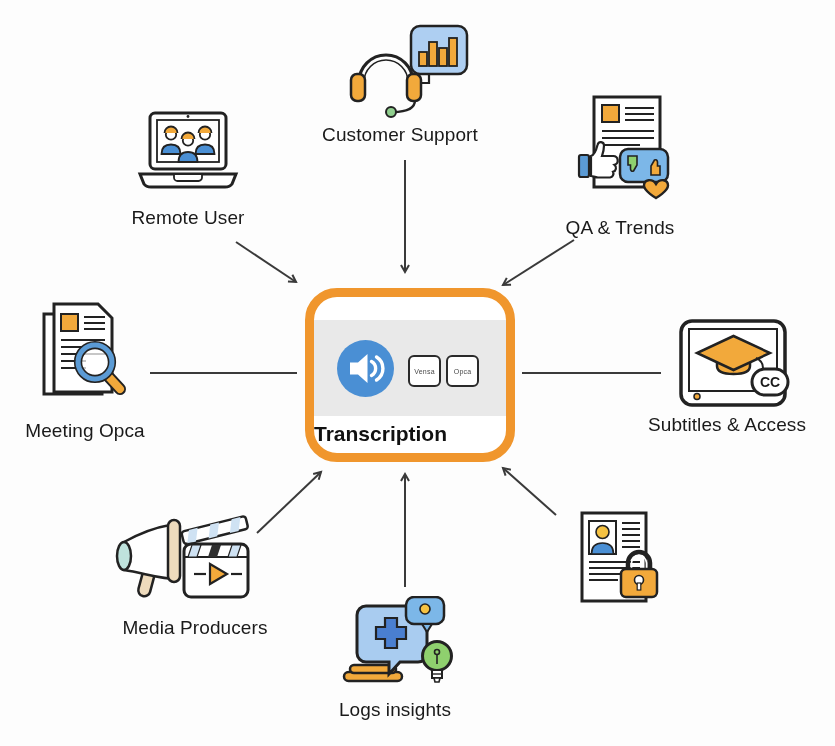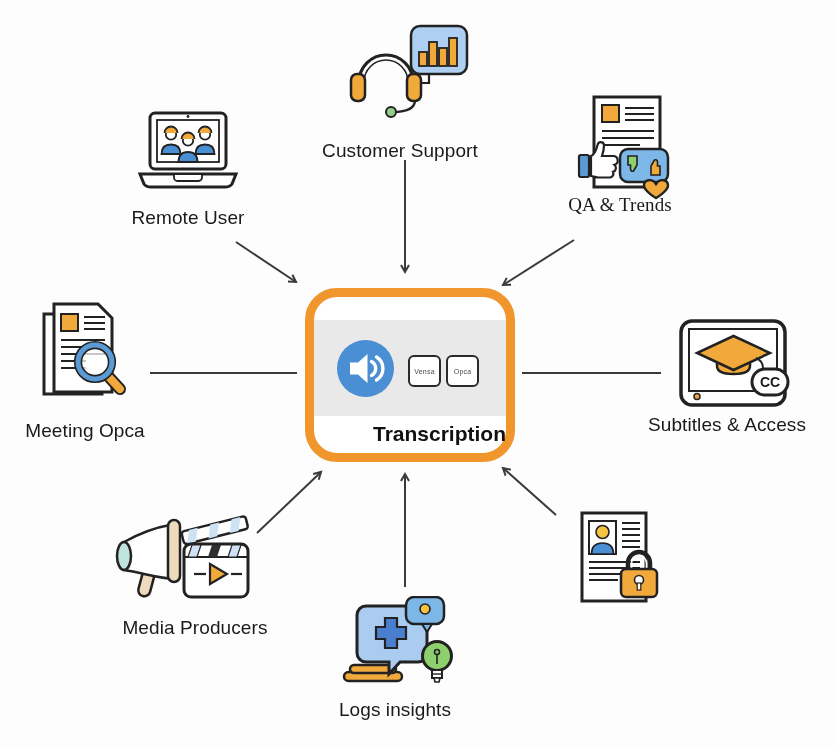--- a/index.html
+++ b/index.html
@@ -20,21 +20,21 @@
   }
   .center-band{position:absolute;left:0;right:0;top:23px;height:96px;background:#e9e9e9;}
   .center-speaker{position:absolute;left:23px;top:43px;width:57px;height:57px;line-height:0;}
   .center-chips{position:absolute;left:94px;top:58px;display:flex;gap:5px;}
   .chip{
     width:33px;height:32px;background:#fff;border:2px solid #2a2a2a;border-radius:6px;
     display:flex;align-items:center;justify-content:center;font-size:7px;color:#4a4a4a;
     box-sizing:border-box;letter-spacing:.2px;
   }
   .center-title{
-    position:absolute;left:0;right:0;bottom:7px;text-align:right;
+    position:absolute;left:0;right:0;bottom:7px;text-align:left;
     font-size:21px;font-weight:700;color:#111;
   }
 </style>
 </head>
 <body>
 
 <div class="stage">
 
   <svg class="arrow-layer" width="835" height="746" viewBox="0 0 835 746">
     <defs>
@@ -82,21 +82,21 @@
         <rect x="104" y="14" width="8" height="28"></rect>
       </g>
       <path d="M14 58 a27 27 0 0 1 54 0" fill="none" stroke="#222" stroke-width="3.2"></path>
       <path d="M19 58 a22 22 0 0 1 44 0" fill="none" stroke="#222" stroke-width="1.6"></path>
       <rect x="6" y="50" width="14" height="27" rx="6" fill="#f2a93b" stroke="#222" stroke-width="2.5"></rect>
       <rect x="62" y="50" width="14" height="27" rx="6" fill="#f2a93b" stroke="#222" stroke-width="2.5"></rect>
       <path d="M70 76 q0 12 -22 12" fill="none" stroke="#222" stroke-width="2.4"></path>
       <circle cx="46" cy="88" r="5" fill="#90cf8e" stroke="#222" stroke-width="2"></circle>
     </svg>
   </span>
-  <div class="node-label" style="left:280px;top:140px;width:240px;">Customer Support</div>
+  <div class="node-label" style="left:280px;top:124px;width:240px;">Customer Support</div>
 
   <span class="node-icon" style="left:130px;top:110px;">
     <svg viewBox="0 0 115 90" width="115" height="90">
       <rect x="20" y="3" width="76" height="56" rx="5" fill="#fff" stroke="#222" stroke-width="3"></rect>
       <rect x="27" y="10" width="62" height="42" fill="#fff" stroke="#222" stroke-width="1.8"></rect>
       <circle cx="58" cy="6.5" r="1.4" fill="#222"></circle>
       <g stroke="#222" stroke-width="1.8">
         <path d="M31.5 44 q0 -9.5 9.5 -9.5 q9.5 0 9.5 9.5 z" fill="#4a8fd4"></path>
         <circle cx="41" cy="24.5" r="5.2" fill="#fff"></circle>
         <path d="M34.5 23 a6.5 6.5 0 0 1 13 0" fill="#f2a93b"></path>
@@ -126,21 +126,21 @@
           <line x1="32" y1="52" x2="70" y2="52"></line>
       </g>
       <path d="M21 84 V63 c3.5 -1 5.5 -7 6.5 -11 c1 -4.5 6.5 -3.5 6.5 0.5 c0 3.5 -1 7.5 -2 10.5 h11 a4.5 4.5 0 0 1 1.5 8.8 a4 4 0 0 1 -1.5 7 a4 4 0 0 1 -3 5.7 h-12 c-3 0 -5 -1.5 -7 -1.5 z" fill="#fff" stroke="#222" stroke-width="2.2"></path>
       <rect x="9" y="62" width="10" height="22" rx="2" fill="#5b9bd5" stroke="#222" stroke-width="2.2"></rect>
       <rect x="50" y="56" width="48" height="33" rx="8" fill="#7cb7e8" stroke="#222" stroke-width="2.5"></rect>
       <path d="M58 63 h9 v9 l-3.5 6 q-2.5 1 -3 -2 v-4 h-2.5 z" fill="#8ed06e" stroke="#222" stroke-width="1.6"></path>
       <path d="M90 82 h-9 v-9 l3.5 -6 q2.5 -1 3 2 v4 h2.5 z" fill="#f2a93b" stroke="#222" stroke-width="1.6"></path>
       <path d="M86 91 c-4 -6 -12 -4.5 -12 1.5 c0 5.5 12 12.5 12 12.5 c0 0 12 -7 12 -12.5 c0 -6 -8 -7.5 -12 -1.5 z" fill="#f2a93b" stroke="#222" stroke-width="2.4"></path>
     </svg>
   </span>
-  <div class="node-label" style="left:520px;top:194px;width:200px;font-family:Liberation Serif, serif;">QA &amp; Trends</div>
+  <div class="node-label" style="left:520px;top:217px;width:200px;">QA &amp; Trends</div>
 
   <span class="node-icon" style="left:36px;top:300px;">
     <svg viewBox="0 0 106 102" width="106" height="102">
       <rect x="8" y="14" width="58" height="80" fill="#fff" stroke="#222" stroke-width="3"></rect>
       <path d="M18 4 H62 L76 18 V92 H18 Z" fill="#fff" stroke="#222" stroke-width="3"></path>
       <rect x="25" y="14" width="17" height="17" fill="#f2a93b" stroke="#222" stroke-width="2"></rect>
       <g stroke="#222" stroke-width="2">
         <line x1="48" y1="17" x2="69" y2="17"></line>
           <line x1="48" y1="23" x2="69" y2="23"></line>
           <line x1="48" y1="29" x2="69" y2="29"></line>

